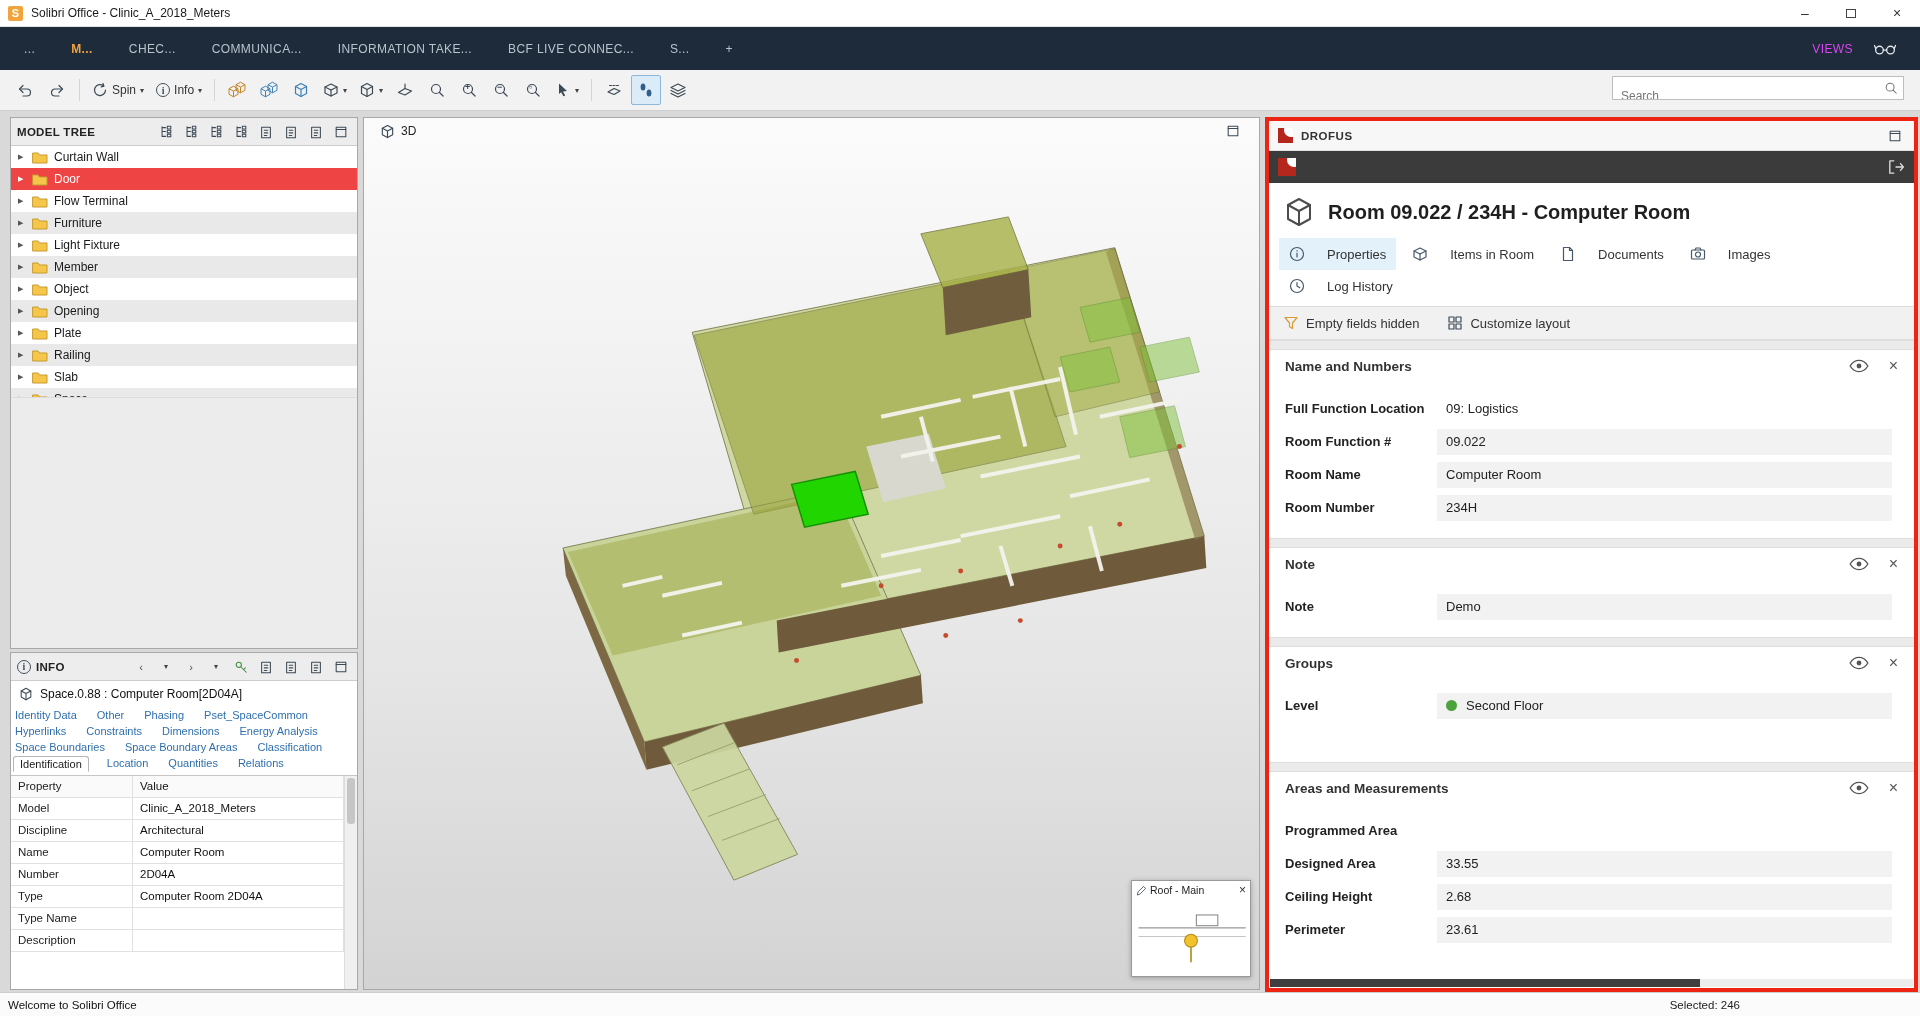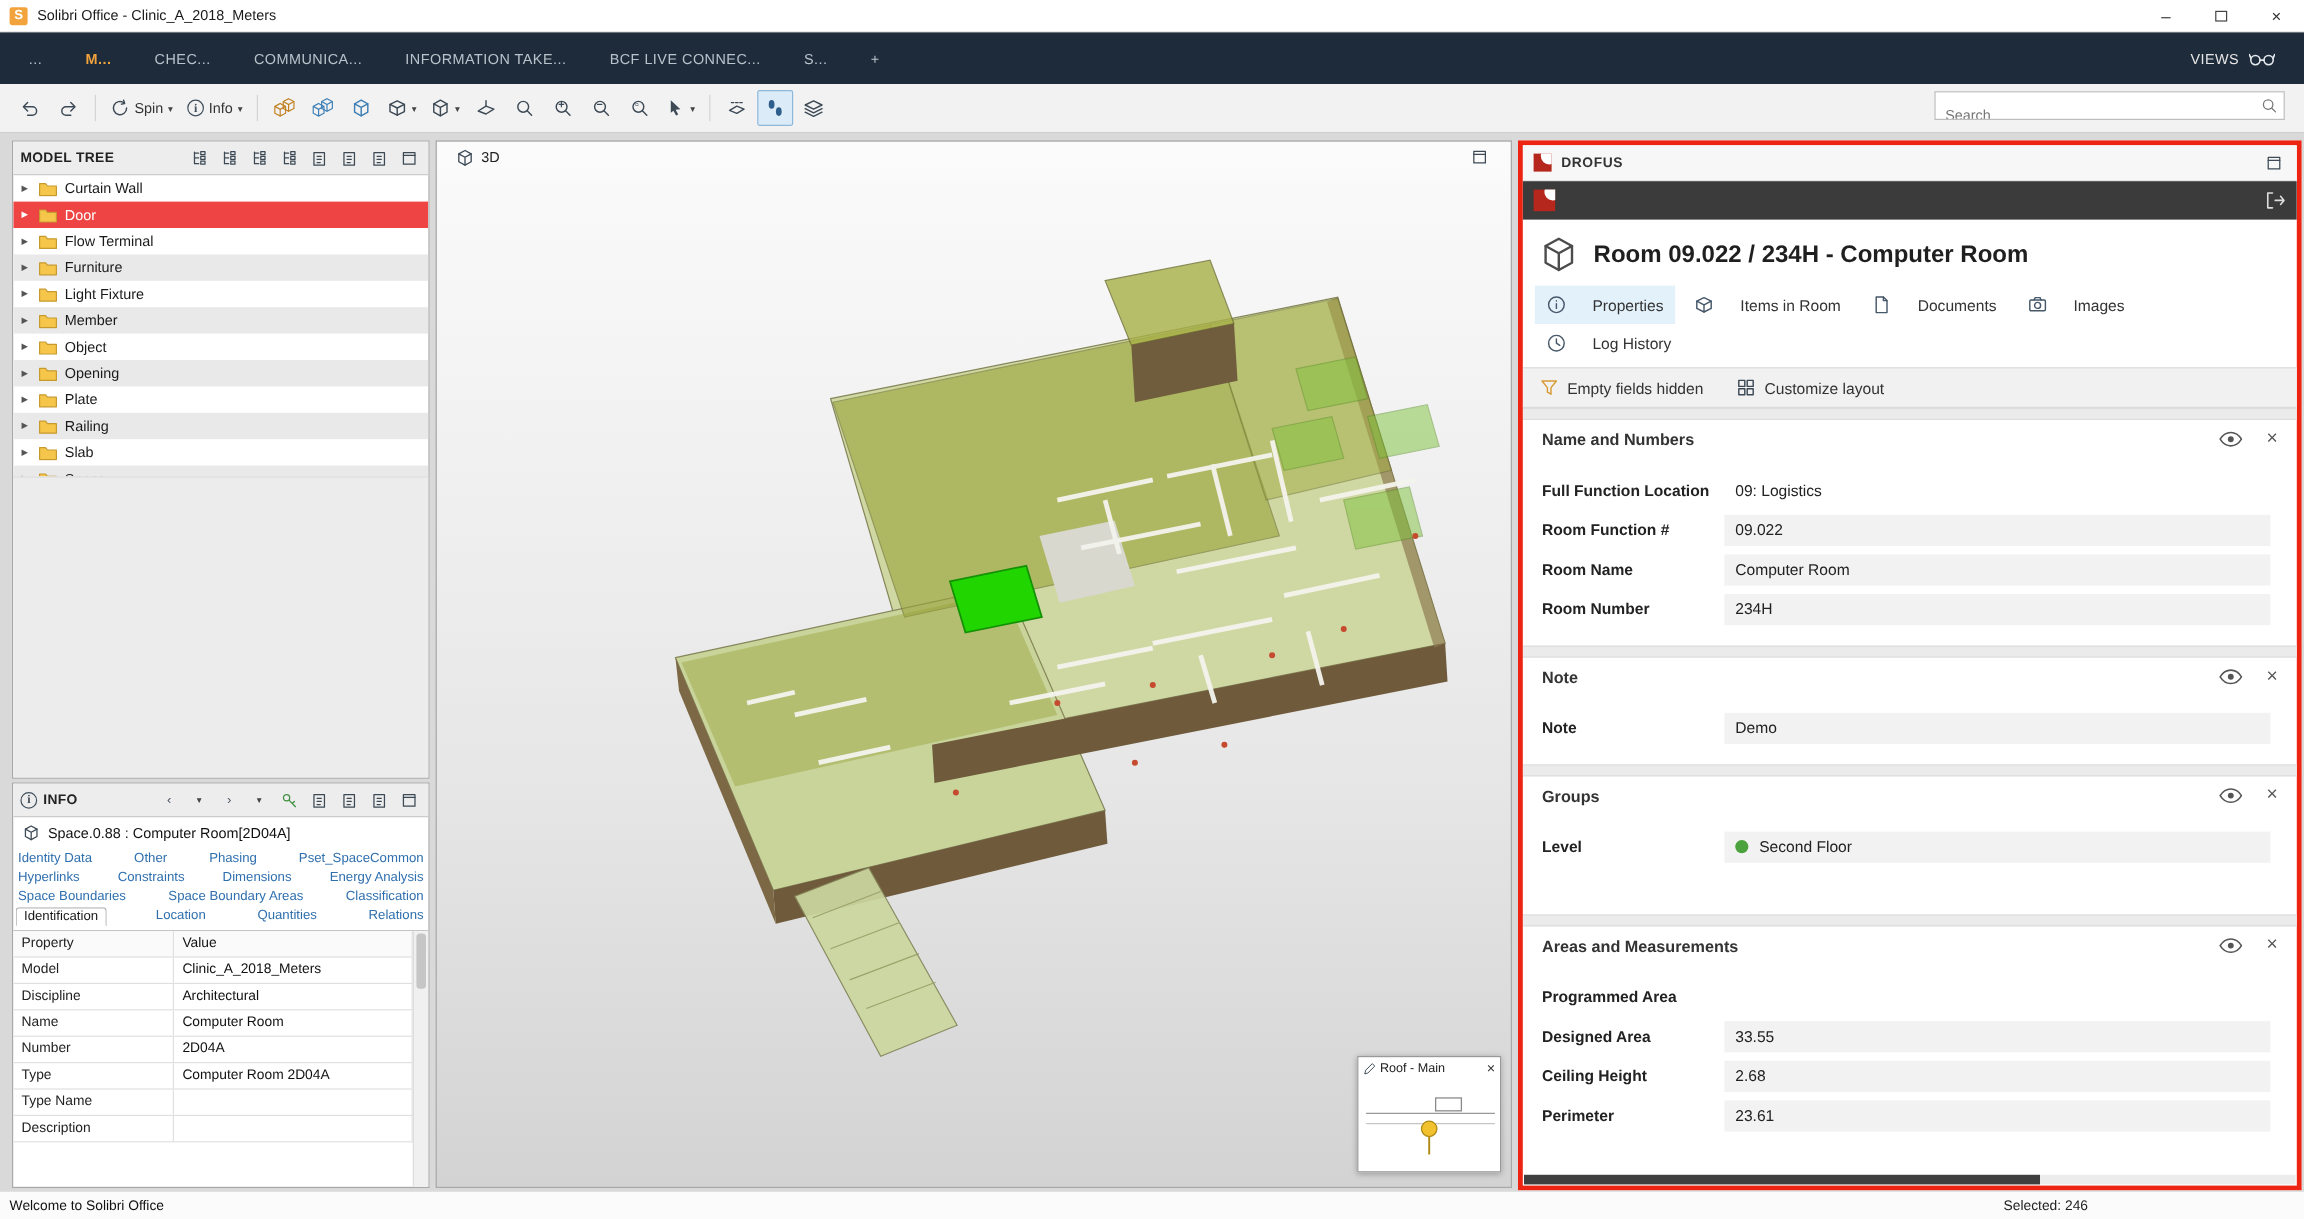--- a/index.html
+++ b/index.html
@@ -12,21 +12,21 @@
   .title-text{font-size:12px;color:#1a1a1a;}
   .win-controls{margin-left:auto;display:flex;height:100%;}
   .win-btn{width:46px;display:flex;align-items:center;justify-content:center;font-size:14px;color:#333;border:none;background:transparent;}
   .max-box{width:10px;height:9px;border:1px solid #444;display:inline-block;}
 
   
   .menubar{height:43px;background:#1d2b3a;display:flex;align-items:center;padding:0 24px;flex-shrink:0;}
   .menu-items{display:flex;align-items:center;gap:36px;}
   .menu-item{font-size:12px;color:#b9c3cc;letter-spacing:.4px;cursor:default;white-space:nowrap;}
   .menu-item.active{color:#f2a33c;font-weight:bold;}
-  .menu-views{margin-left:auto;display:flex;align-items:center;gap:8px;color:#e5e5e5;font-size:12px;letter-spacing:.4px;}
+  .menu-views{margin-left:auto;display:flex;align-items:center;gap:21px;color:#d946ef;font-size:12px;letter-spacing:.4px;}
   .menu-views .ic{color:#e4e9ee;width:22px;height:14px;}
 
   
   .toolbar{height:41px;background:#f2f2f2;border-bottom:1px solid #cfcfcf;display:flex;align-items:center;padding:0 10px;gap:2px;flex-shrink:0;}
   .tbtn{height:30px;min-width:30px;display:flex;align-items:center;justify-content:center;gap:4px;background:transparent;border:1px solid transparent;border-radius:2px;font-size:12px;color:#333;position:relative;padding:0 4px;}
   .tbtn.pressed{background:#dcebf8;border-color:#8cb8dc;}
   .caret{font-size:8px;color:#444;}
   .tsep{width:1px;height:22px;background:#d5d5d5;margin:0 5px;}
   .ci{width:14px;height:14px;border:1.3px solid #41505c;border-radius:50%;font-size:10px;font-weight:bold;color:#41505c;display:inline-flex;align-items:center;justify-content:center;font-family:"Liberation Serif",serif;}
   .ic{width:16px;height:16px;fill:none;stroke:currentColor;stroke-width:1.2;stroke-linecap:round;stroke-linejoin:round;color:#3d4a56;flex-shrink:0;}
@@ -56,26 +56,26 @@
   .tree-row.alt{background:#e9e9e9;}
   .tree-row.sel{background:#ef4444;color:#fff;}
   .twisty{font-size:7px;color:#555;width:8px;}
   .tree-row.sel .twisty{color:#fff;}
   .folder{width:16px;height:13px;stroke-width:1;}
   .tree-filler{flex:1;background:#ececec;border-top:1px solid #dcdcdc;}
 
   
   .info-sel{display:flex;align-items:center;gap:7px;padding:6px 8px 4px;font-size:12px;color:#111;}
   .itabs{padding:2px 2px 0;}
-  .itab-row{display:flex;justify-content:space-between;gap:16px;padding:1px 0;}
+  .itab-row{display:flex;justify-content:flex-start;gap:16px;padding:1px 0;}
   .itab{font-size:11px;color:#2f6fae;cursor:pointer;padding:1px 2px;white-space:nowrap;}
   .itab.active{color:#1a1a1a;border:1px solid #b5b5b5;border-bottom-color:#fff;background:#fff;border-radius:3px 3px 0 0;padding:1px 6px;}
   .info-table{flex:1;border-top:1px solid #c5c5c5;font-size:11.5px;position:relative;margin-top:2px;overflow:hidden;}
   .it-row{display:flex;height:22px;border-bottom:1px solid #e0e0e0;align-items:stretch;}
-  .it-prop{width:134px;padding:4px 7px;border-right:1px solid #e0e0e0;color:#222;flex-shrink:0;white-space:nowrap;overflow:hidden;}
+  .it-prop{width:122px;padding:4px 7px;border-right:1px solid #e0e0e0;color:#222;flex-shrink:0;white-space:nowrap;overflow:hidden;}
   .it-val{flex:1;padding:4px 7px;color:#111;margin-right:13px;border-right:1px solid #e0e0e0;white-space:nowrap;overflow:hidden;}
   .it-head{background:#fafafa;}
   .it-vscroll{position:absolute;top:0;right:0;bottom:0;width:13px;background:#f0f0f0;border-left:1px solid #ddd;}
   .it-vhandle{position:absolute;top:2px;left:2px;width:8px;height:46px;background:#c6c6c6;border-radius:3px;}
 
   
   .viewport{flex:1;position:relative;background:linear-gradient(#fbfbfb,#e6e6e6 62%,#d3d3d3);border:1px solid #a8a8a8;overflow:hidden;margin-bottom:2px;}
   .vp-hd{position:absolute;top:0;left:0;right:0;height:26px;display:flex;align-items:center;padding:0 16px;gap:6px;z-index:3;}
   .vp-title{font-size:12px;color:#222;}
   .vp-max{margin-left:auto;}

